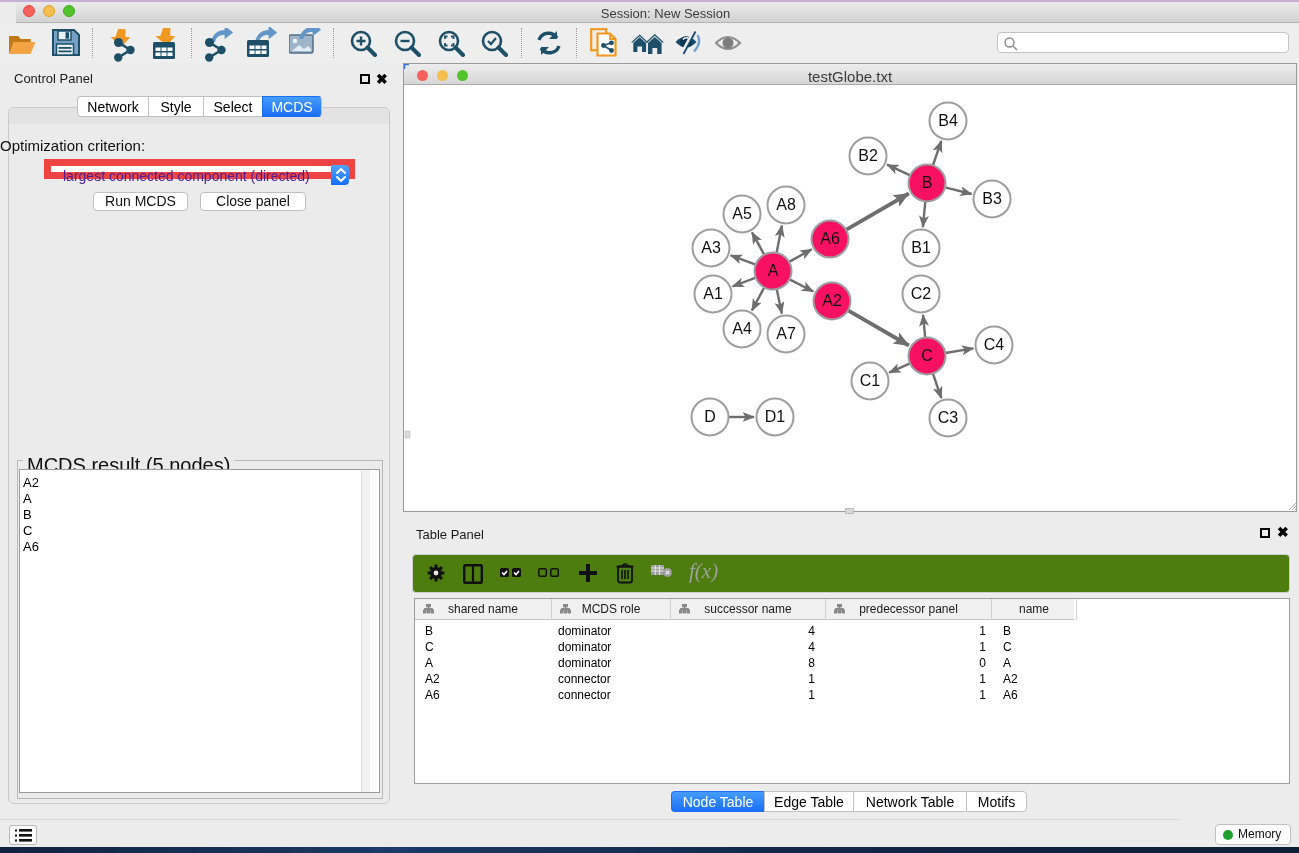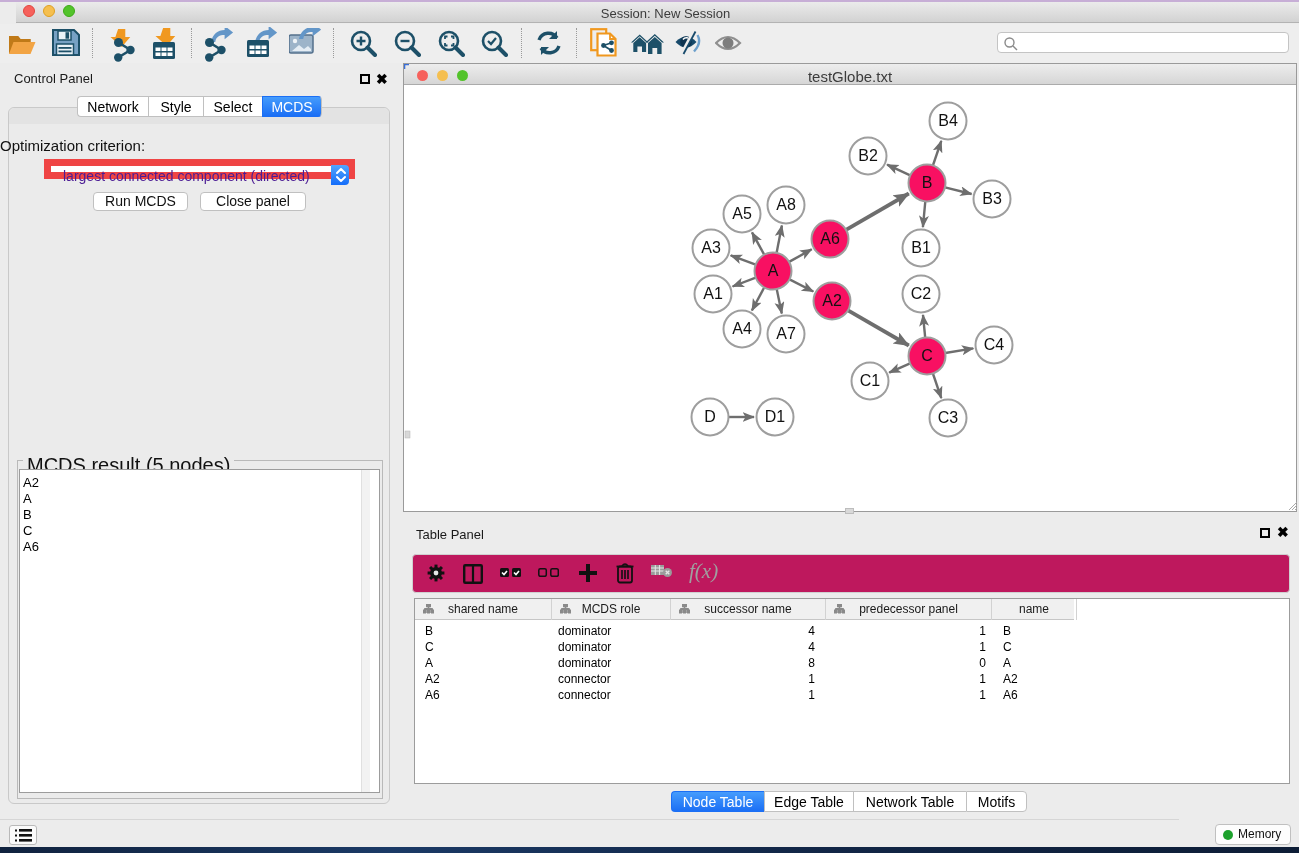--- a/index.html
+++ b/index.html
@@ -49,21 +49,21 @@
 #nettb .g{left:53px;background:#53c32b}
 #nettb .tl{top:6px;width:11px;height:11px}
 #nettitle{width:100%;text-align:center;top:4px;font-size:15px;color:#3c3c3c}
 #graph{left:0;top:22px}
 .nl{font-size:16px;fill:#111;text-anchor:middle;font-family:"Liberation Sans",sans-serif}
 .e1{stroke:#6e6e6e;stroke-width:2.4}
 .e2{stroke:#6e6e6e;stroke-width:3.8}
 
 #tpanel{left:403px;top:512px;width:896px;height:307px}
 #tptitle{left:13px;top:15px;font-size:13px;color:#1a1a1a;position:absolute}
-#ttoolbar{left:9px;top:42px;width:878px;height:39px;background:#be185d;border:1px solid #d0d0d0;border-radius:4px;position:absolute}
+#ttoolbar{left:9px;top:42px;width:878px;height:39px;background:#4d7c0f;border:1px solid #d0d0d0;border-radius:4px;position:absolute}
 #tbl{left:11px;top:86px;width:876px;height:186px;background:#fff;border:1px solid #9c9c9c;position:absolute;font-size:12px}
 #thead{left:0;top:0;width:659px;height:21px;background:#f0f0f0;border-bottom:1px solid #c6c6c6;position:absolute}
 .hcell{position:absolute;top:0;height:21px;border-right:1px solid #d2d2d2;text-align:center;line-height:21px;color:#1a1a1a}
 .hic{position:absolute;top:5px}
 .trow{position:absolute;left:0;width:100%;height:16px;line-height:16px;color:#000}
 .tc{position:absolute;white-space:nowrap}
 #btabs{left:268px;top:279px}
 
 #statusbar{left:0;top:819px;width:1179px;height:28px;background:#ececec;border-top:1px solid #d6d6d6}
 #listbtn{left:9px;top:5px;width:28px;height:20px;background:#fafafa;border:1px solid #b9b9b9;border-radius:3px;position:absolute}

